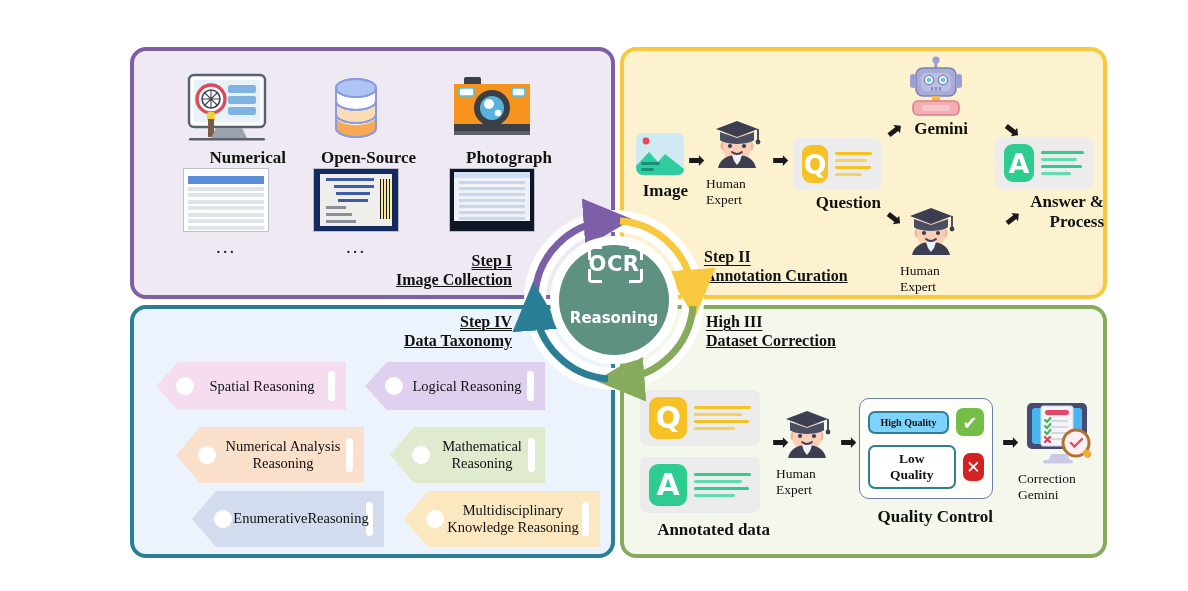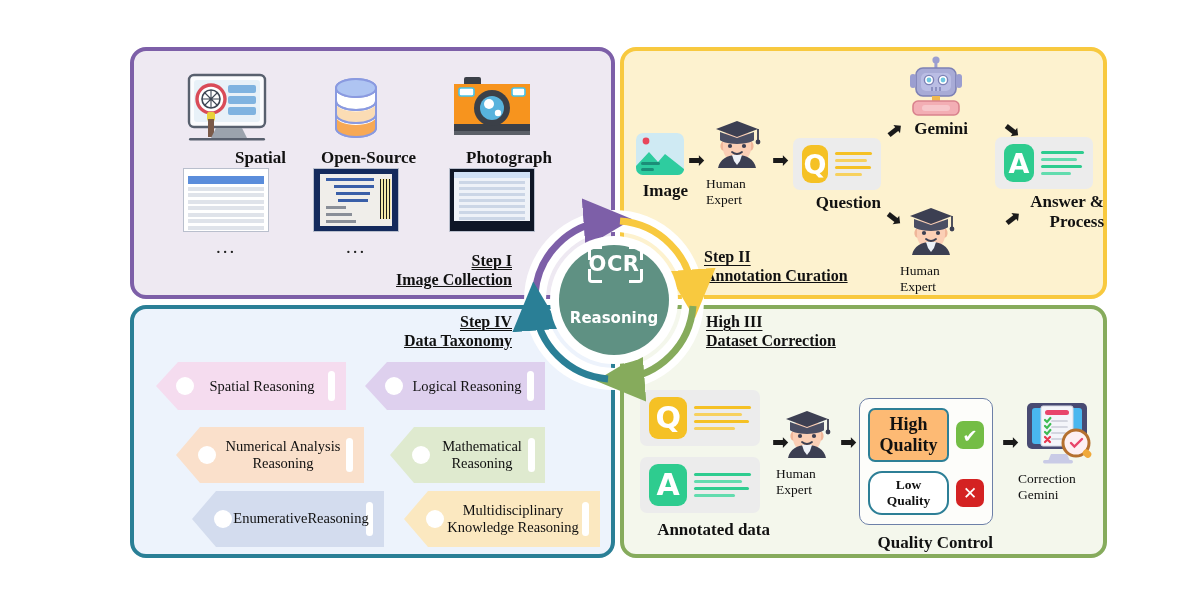--- a/index.html
+++ b/index.html
@@ -86,21 +86,21 @@
       <rect x="48" y="35" width="28" height="8" rx="2" fill="#7fb3e0"></rect>
     </g>
     <circle cx="31" cy="27" r="14" fill="#fff" stroke="#d94b58" stroke-width="3.4"></circle>
     <circle cx="31" cy="27" r="9" fill="none" stroke="#3d4654" stroke-width="1.6"></circle>
     <path d="M22 27h18M31 18v18M25 21c4 4 8 8 12 12M37 21c-4 4-8 8-12 12" stroke="#3d4654" stroke-width="1.1" fill="none"></path>
     <rect x="27" y="40" width="8" height="9" rx="2" fill="#e9d23a"></rect>
     <rect x="28" y="47" width="6" height="18" fill="#7a5a49"></rect>
     <path d="M36 56h26l5 10H31z" fill="#9ba3ad"></path>
     <rect x="9" y="66" width="76" height="2.6" rx="1.3" fill="#58606e"></rect>
   </svg>
-  <div class="cap">Spatial</div>
+  <div class="cap">Numerical</div>
   <div class="thumb tb-web">
     <div class="hdr"></div>
       <div class="row"></div>
       <div class="row"></div>
       <div class="row"></div>
     <div class="row"></div>
       <div class="row"></div>
       <div class="row"></div>
       <div class="row"></div>
   </div>
@@ -414,25 +414,25 @@
   </svg>
   <div class="cap-sm" style="margin-top:2px;">Human</div>
   <div class="cap-sm">Expert</div>
 </div>
 
 <div class="arrow-r" style="left:840px;top:432px;">➡</div>
 
 <div style="position:absolute;left:859px;top:398px;width:142px;">
   <div style="border:1.6px solid #6d80a8;border-radius:10px;padding:9px 8px;width:134px;box-sizing:border-box;background:#fdfdfa;">
     <div style="display:flex;align-items:center;gap:7px;">
-      <div style="flex:1;border:2.6px solid #2d7f96;border-radius:7px;background:#fdba74;text-align:center;padding:4px 2px;font-weight:bold;font-size:18px;">High Quality</div>
+      <div style="flex:1;border:2.6px solid #2d7f96;border-radius:7px;background:#7dd3fc;text-align:center;padding:4px 2px;font-weight:bold;font-size:10px;">High Quality</div>
       <div style="width:28px;height:28px;border-radius:7px;background:#74bd46;color:#fff;display:flex;align-items:center;justify-content:center;font-family:'DejaVu Sans',sans-serif;font-size:18px;font-weight:bold;">✔</div>
     </div>
     <div style="display:flex;align-items:center;gap:7px;margin-top:9px;">
-      <div style="flex:1;border:2.6px solid #2d7f96;border-radius:14px;background:#fff;text-align:center;padding:4px 14px;font-weight:bold;font-size:13.5px;">Low Quality</div>
+      <div style="flex:1;border:2.6px solid #2d7f96;border-radius:7px;background:#fff;text-align:center;padding:4px 20px;font-weight:bold;font-size:13.5px;">Low Quality</div>
       <div style="width:28px;height:28px;border-radius:7px;background:#d42222;color:#fff;display:flex;align-items:center;justify-content:center;font-family:'DejaVu Sans',sans-serif;font-size:17px;font-weight:bold;">✕</div>
     </div>
   </div>
   <div class="cap" style="margin-top:8px;width:134px;">Quality Control</div>
 </div>
 
 <div class="arrow-r" style="left:1002px;top:432px;">➡</div>
 
 <div style="position:absolute;left:1018px;top:400px;width:80px;">
   <svg width="74" height="68" viewBox="0 0 74 68" style="display:block;margin:0 auto;">

